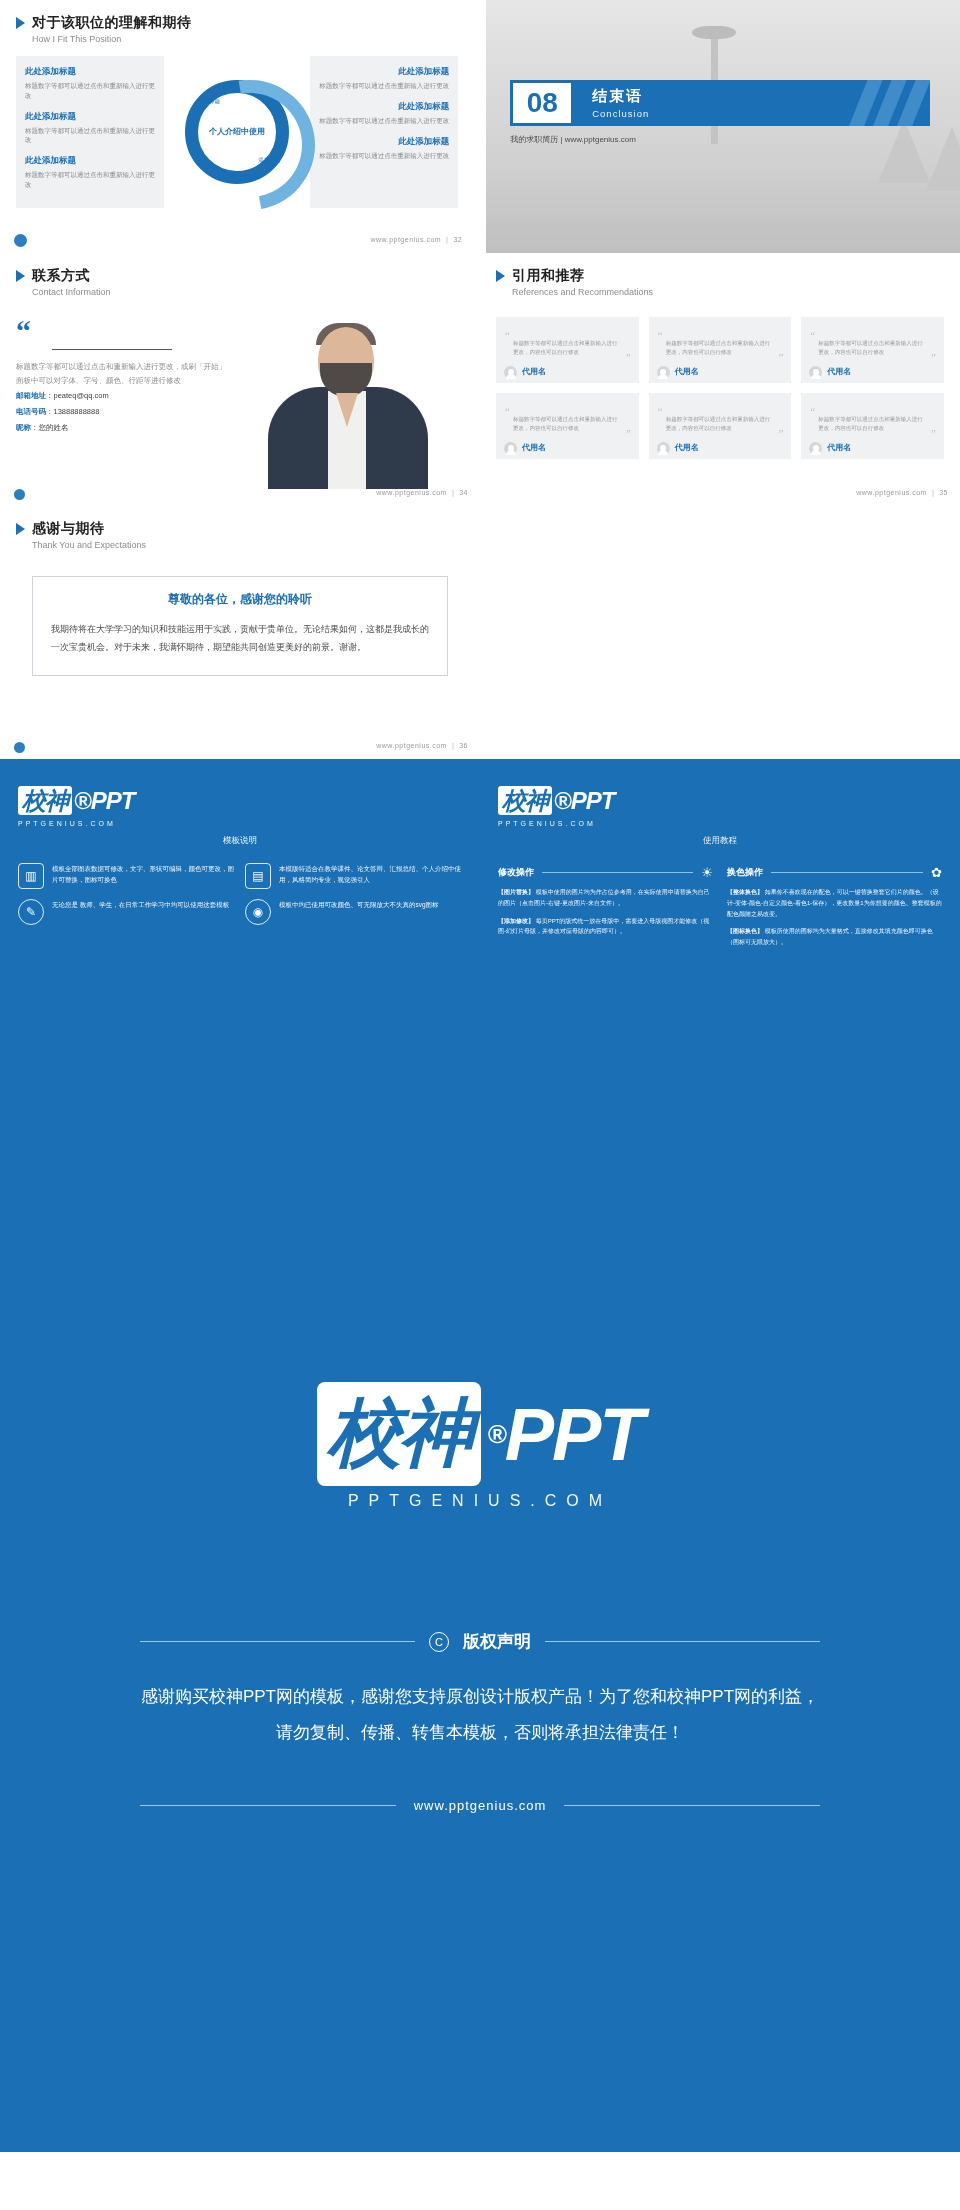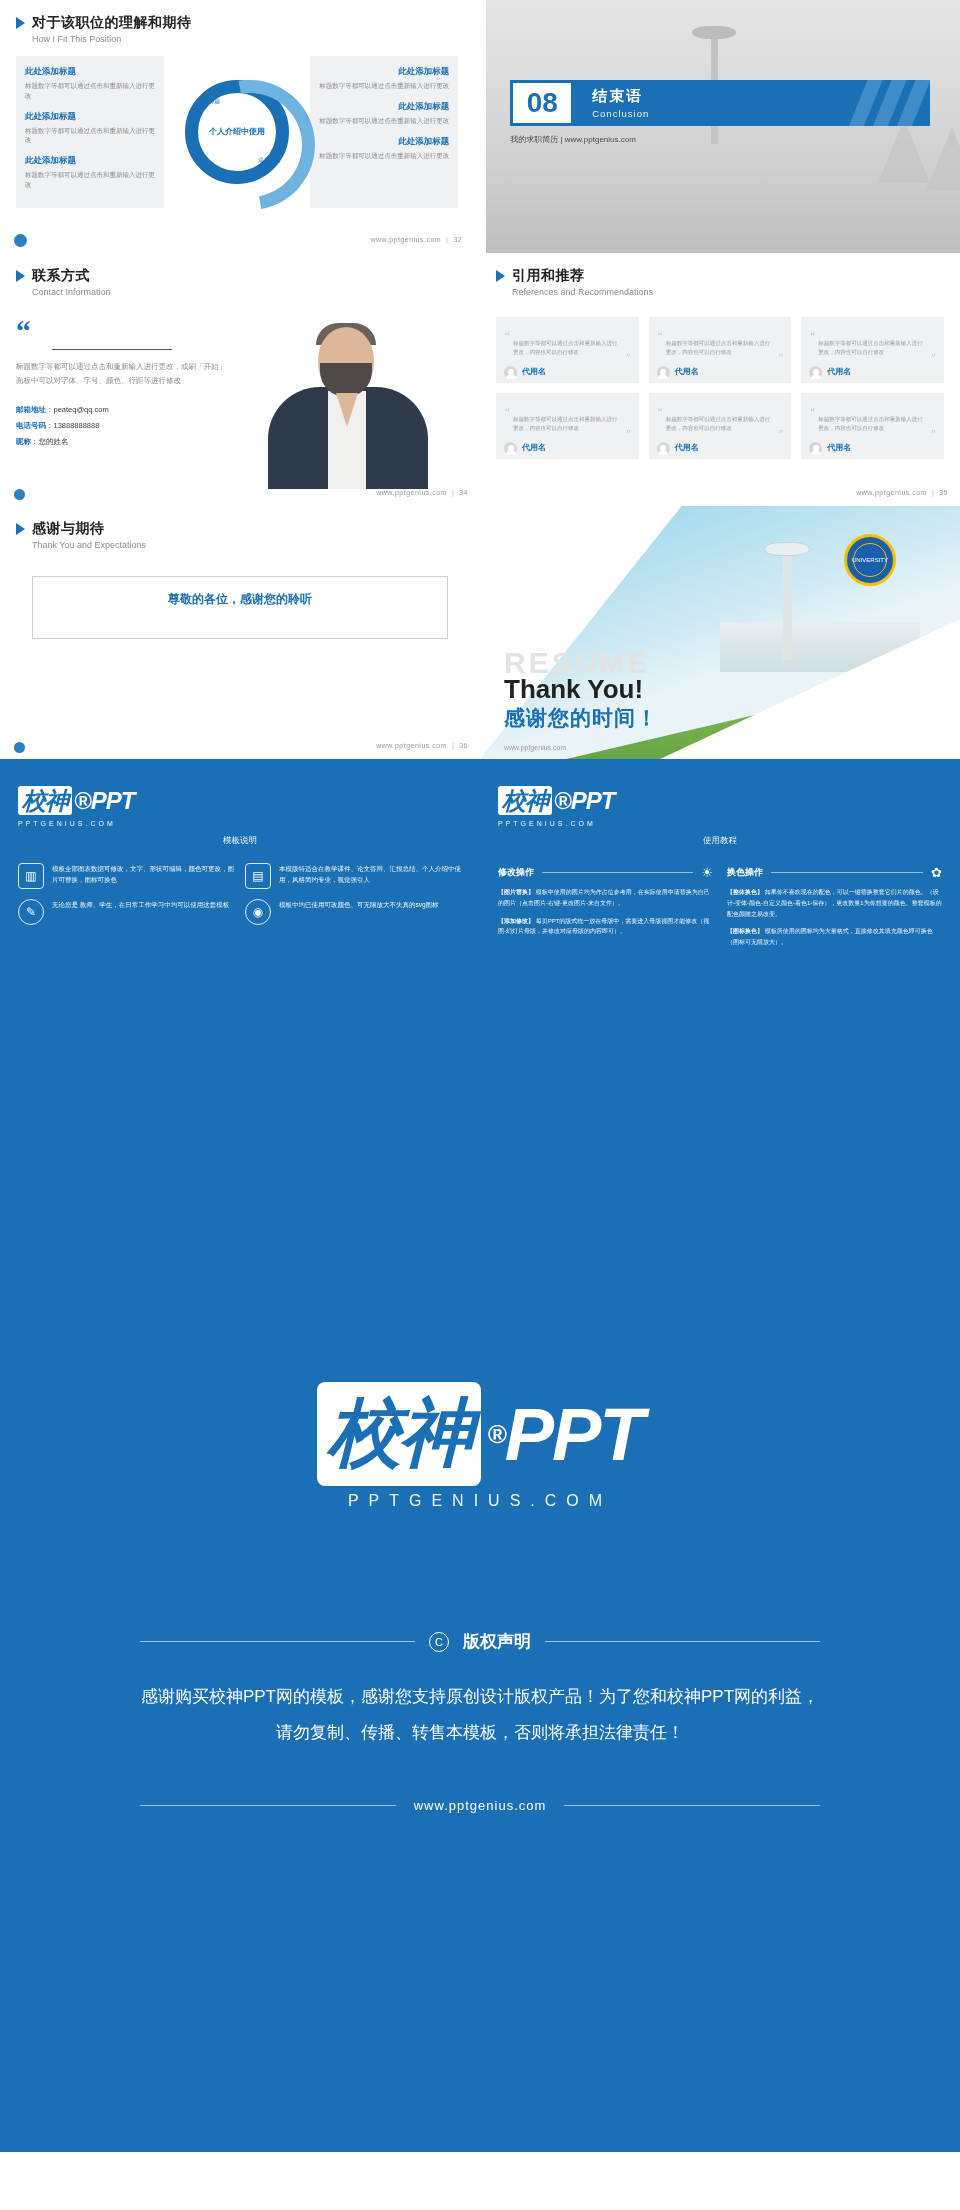--- a/index.html
+++ b/index.html
@@ -117,21 +117,21 @@
     position:absolute; left:24px; top:134px; font-size:8px; color:#4a4a4a;
   }
 
   
   .sl34 { padding:14px 16px 0 16px; }
   .contact-wrap { display:flex; margin-top:22px; }
   .quote-col { width:214px; }
   .qmark { font-size:30px; color:#1a6fb5; font-weight:bold; line-height:.8; font-family:"Liberation Serif", serif; }
   .qline { height:1px; background:#555; width:120px; margin:6px 0 10px 36px; }
   .qtext { font-size:7.5px; color:#8b8b8b; line-height:1.9; }
-  .cinfo { margin-top:16px; }
+  .cinfo { margin-top:2px; }
   .cinfo div { font-size:7.5px; color:#3d3d3d; margin-bottom:6px; }
   .cinfo b { color:#1a6fb5; font-weight:bold; }
   .person {
     width:216px; height:170px; position:relative; margin-left:10px;
   }
   .p-head {
     position:absolute; left:78px; top:8px; width:56px; height:66px;
     border-radius:50% 50% 46% 46%; background:#dcb79a;
   }
   .p-hair {
@@ -484,45 +484,27 @@
 
     <div class="slide s-half sl36">
       <div class="stitle">
         <span class="tri"></span>
         <span class="t-main">感谢与期待</span>
       </div>
       <div class="t-sub">Thank You and Expectations</div>
 
       <div class="thanks-box">
         <div class="thanks-h">尊敬的各位，感谢您的聆听</div>
+        <div class="thanks-p">我期待将在大学学习的知识和技能运用于实践，贡献于贵单位。无论结果如何，这都是我成长的一次宝贵机会。对于未来，我满怀期待，期望能共同创造更美好的前景。谢谢。</div>
       </div>
 
       <div class="dot-mark small"></div>
       <div class="footer-note">www.pptgenius.com ｜ 36</div>
     </div>
 
-    <div class="slide s-half sl37">
-      <div class="sky"></div>
-      <div class="bldg2"></div>
-      <div class="tower2">
-        <div class="cap"></div>
-          <div class="stem"></div>
-      </div>
-      <div class="grass"></div>
-      <div class="white-tri"></div>
-
-      <div class="crest">
-        <div class="inner">UNIVERSITY</div>
-      </div>
-
-      <div class="resume-ghost">RESUME</div>
-      <div class="ty-en">Thank You!</div>
-      <div class="ty-cn">感谢您的时间！</div>
-      <div class="sl37-foot">www.pptgenius.com</div>
-    </div>
   </div>
 
   <div class="row">
 
     <div class="blue-slide">
       <div class="logo-brand">
         <div class="lg">
           <span class="cn">校神</span><span>®</span><span>PPT</span>
         </div>
         <div class="sub">PPTGENIUS.COM</div>

